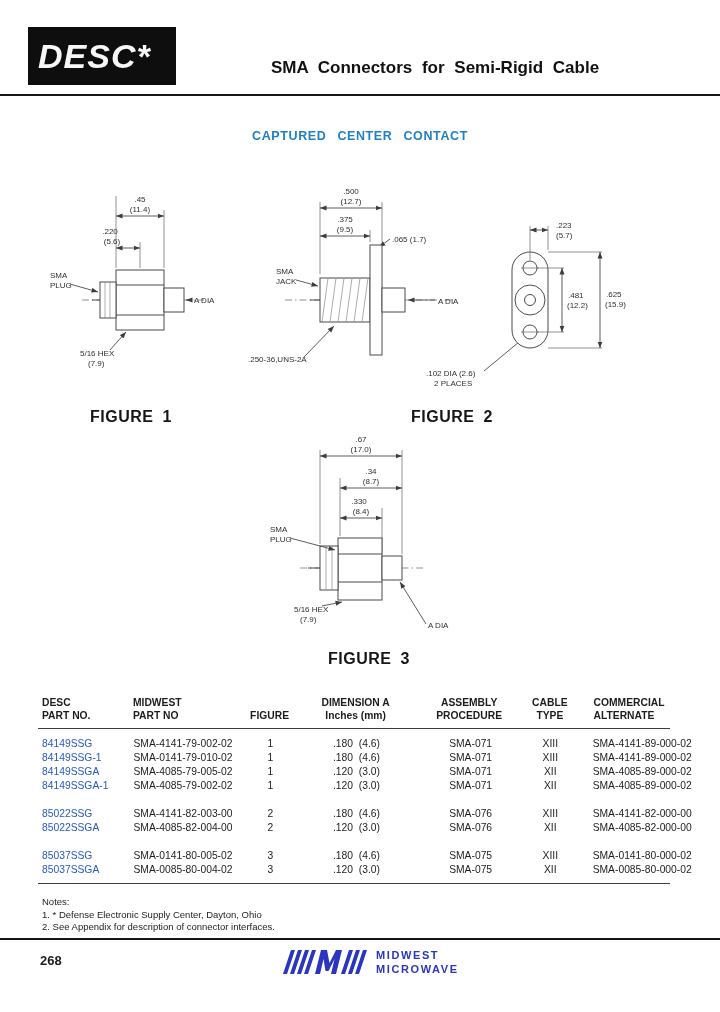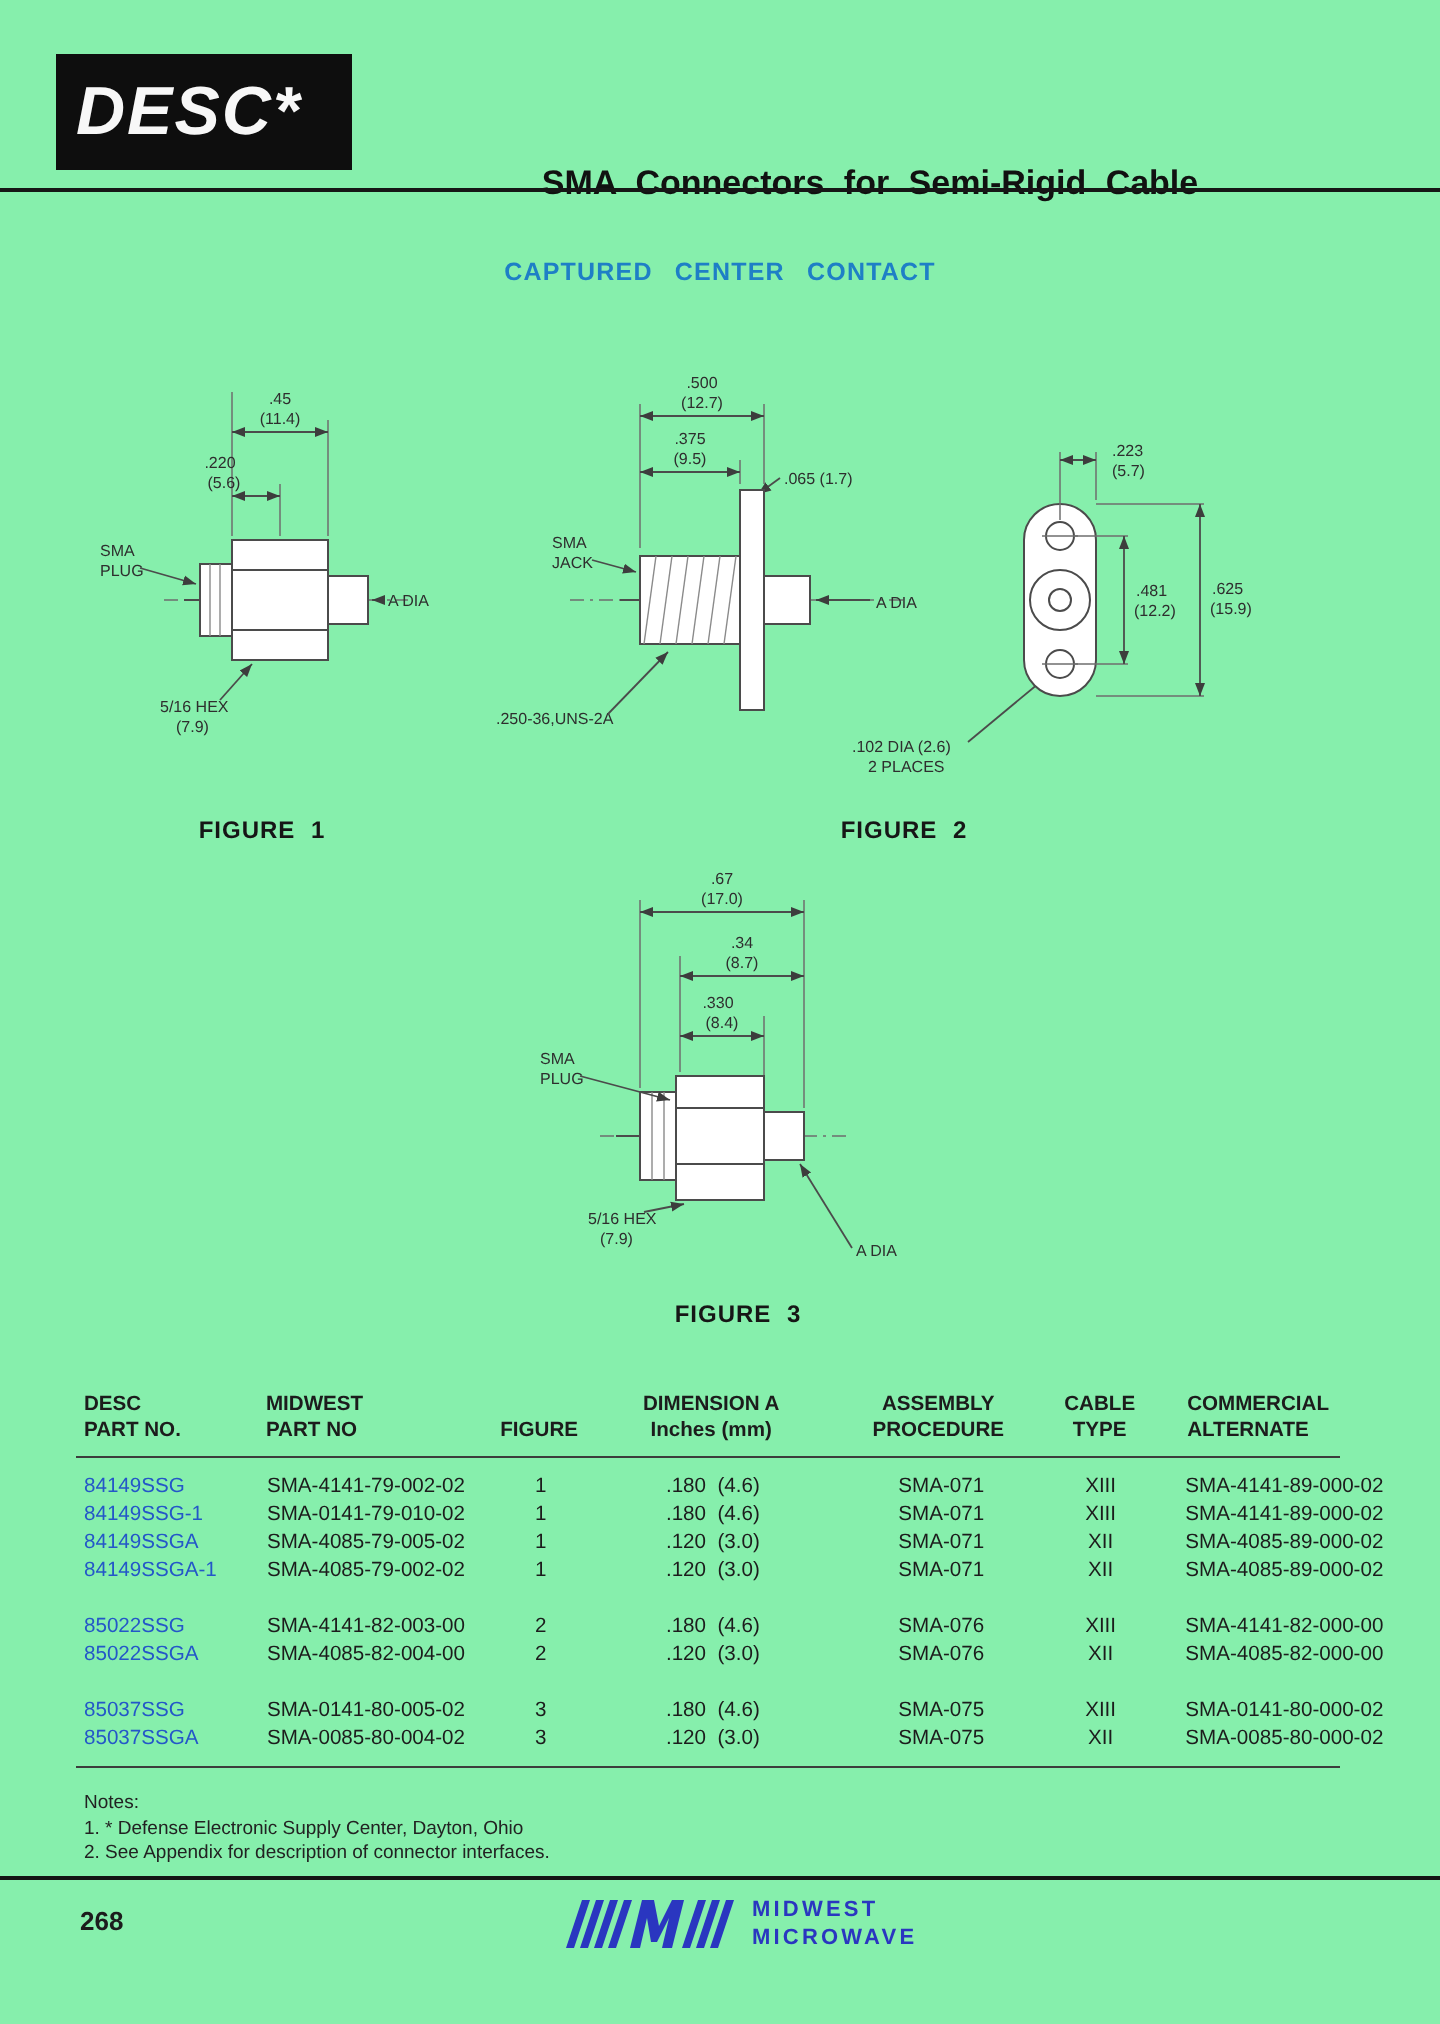--- a/index.html
+++ b/index.html
@@ -1,37 +1,37 @@
 <!DOCTYPE html>
 <html><head>
 <meta charset="utf-8">
 <style>
   * { margin:0; padding:0; box-sizing:border-box; }
   html,body { width:720px; height:1012px; }
   body { font-family:"Liberation Sans", sans-serif; background:#e9e9e9; }
-  #page { position:relative; width:720px; height:1012px; background:#86efac; overflow:hidden; color:#1c1c1c; }
+  #page { position:relative; width:720px; height:1012px; background:#ffffff; overflow:hidden; color:#1c1c1c; }
   .abs { position:absolute; }
 
   
   #logo-box { left:28px; top:27px; width:148px; height:58px; background:#0e0e0e; display:flex; align-items:center; }
   #logo-text { color:#f7f7f7; font-style:italic; font-weight:bold; font-size:34px; padding-left:10px; letter-spacing:1px; }
-  #doc-title { left:210px; top:58px; width:450px; text-align:center; font-size:17px; font-weight:bold; word-spacing:5px; color:#111;margin-top:24px; }
+  #doc-title { left:210px; top:58px; width:450px; text-align:center; font-size:17px; font-weight:bold; word-spacing:5px; color:#111; }
   #top-rule { left:0; top:94px; width:720px; height:2px; background:#161616; }
 
   #section-title { left:0; top:129px; width:720px; text-align:center; font-size:12.5px; font-weight:bold; color:#1e7fc6; letter-spacing:.6px; word-spacing:7px; }
 
   
   svg text { font-family:"Liberation Sans", sans-serif; font-size:8px; fill:#2e2e2e; }
   .ln { stroke:#4b4b4b; stroke-width:1; fill:none; }
   .shape { stroke:#4b4b4b; stroke-width:1; fill:#ffffff; }
   .ext { stroke:#6e6e6e; stroke-width:.75; fill:none; }
   .dim { stroke:#4b4b4b; stroke-width:.9; fill:none; }
   .cl  { stroke:#6e6e6e; stroke-width:.75; stroke-dasharray:7 3 1.5 3; fill:none; }
   .hatch { stroke:#8a8a8a; stroke-width:.7; }
-  .figcap { font-size:12px; font-weight:bold; letter-spacing:.5px; word-spacing:4px; text-align:center; color:#161616; }
+  .figcap { font-size:16px; font-weight:bold; letter-spacing:.5px; word-spacing:4px; text-align:center; color:#161616; }
 
   
   #tablewrap { left:0; top:696px; width:720px; }
   .thead, .trow { display:flex; padding-left:42px; }
   .thead { font-weight:bold; font-size:10.3px; line-height:13px;gap:16px; }
   .hl { display:block; height:13px; }
   .trow { font-size:10.3px; height:14px; line-height:14px;gap:16px; }
   .c1 { width:83px; text-align:left; }
   .c2 { width:112px; text-align:left; }
   .c3 { width:42px; text-align:center; }

